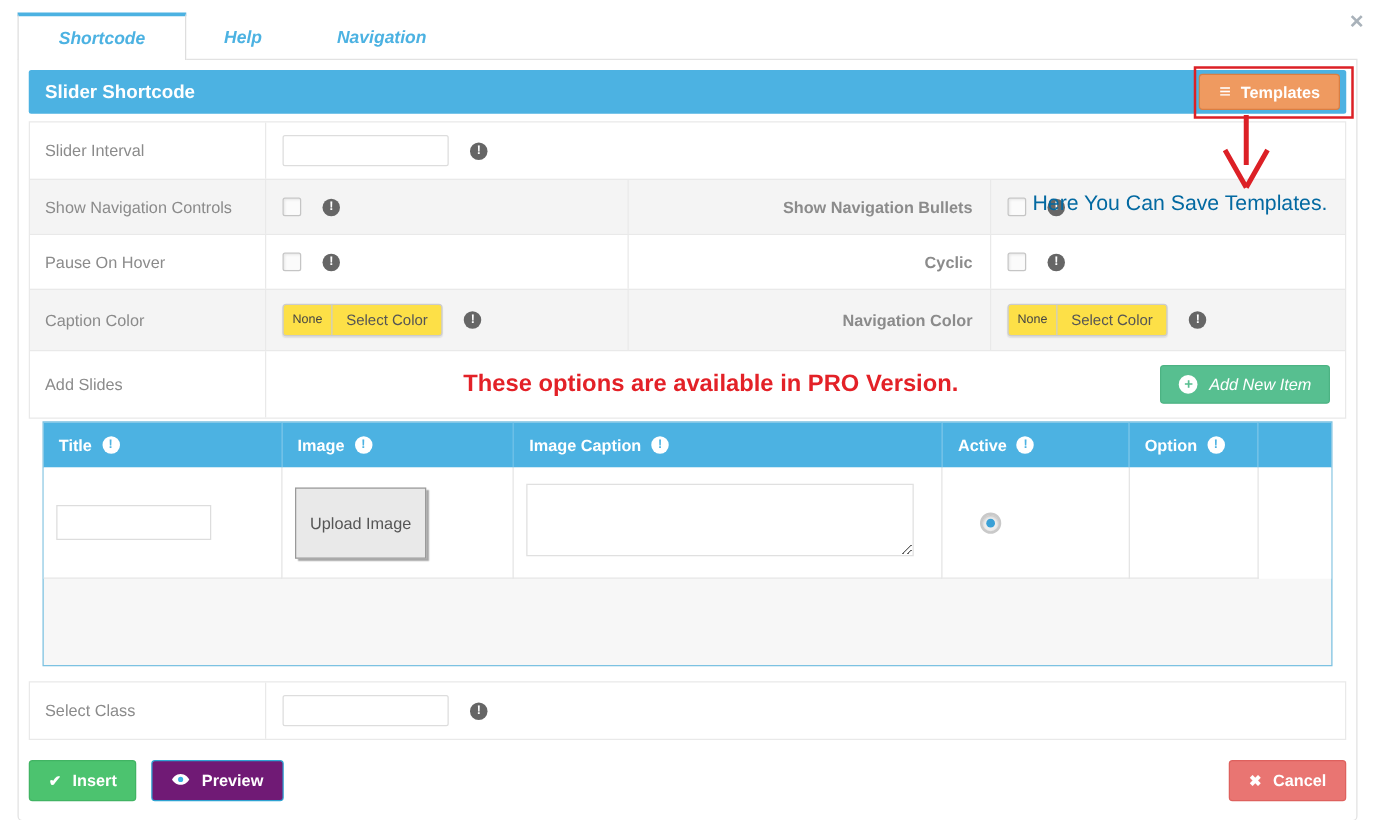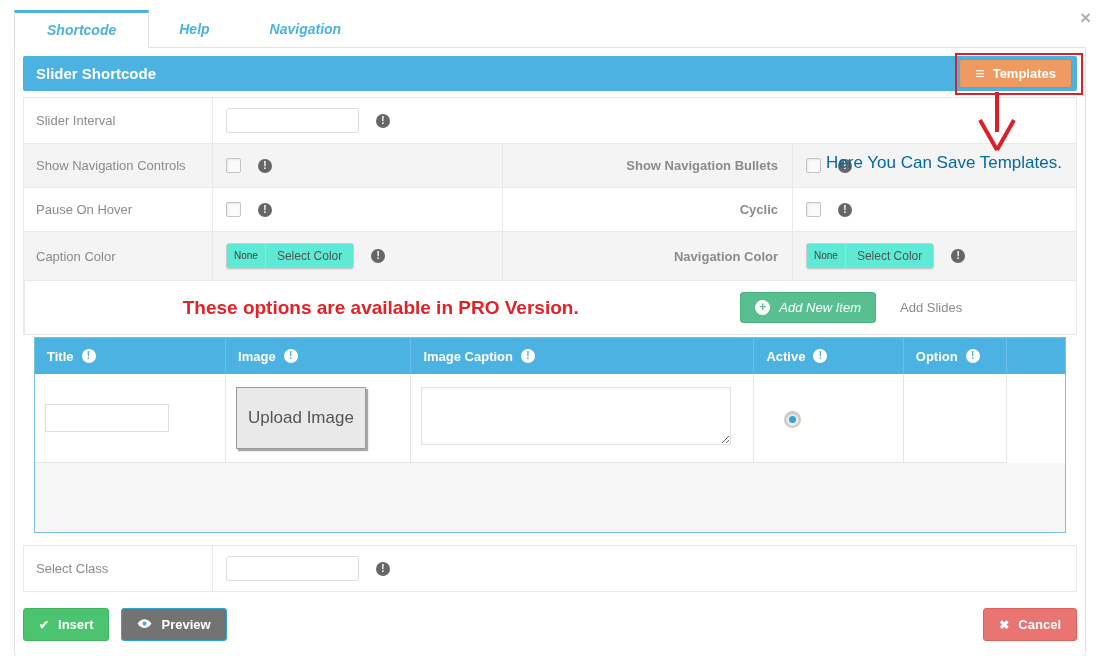--- a/index.html
+++ b/index.html
@@ -34,21 +34,21 @@
   .lab2{width:290px;justify-content:flex-end;padding-right:14px;color:#8b8b8b;font-size:13px;
     border-left:1px solid #e9e9e9;font-weight:bold;}
   .ctl{border-left:1px solid #e9e9e9;padding-left:13px;gap:17px;}
   .ctl.w1{width:290px;} .ctl.grow{flex:1;}
   input.txt{width:133px;height:25px;border:1px solid #ddd;border-radius:2px;box-sizing:border-box;
     outline:none;}
   .info{display:inline-block;min-width:14px;height:14px;border-radius:50%;background:#666;color:#fff;
     font-size:10px;font-weight:bold;text-align:center;line-height:14px;flex:none;}
   .cb{display:inline-block;width:13px;height:13px;border:1px solid #c5c5c5;background:#fbfbfb;
     border-radius:2px;box-shadow:inset 1px 1px 2px rgba(0,0,0,.08);flex:none;cursor:pointer;}
-  .colorgrp{display:inline-flex;border:1px solid #ccc;border-radius:3px;background:#5eead4;
+  .colorgrp{display:inline-flex;border:1px solid #ccc;border-radius:3px;background:#fde047;
     box-shadow:0 1px 1px rgba(0,0,0,.08);overflow:hidden;cursor:pointer;}
   .colorgrp .none{padding:6px 7px;font-size:10px;color:#444;border-right:1px solid #ccc;}
   .colorgrp .pick{padding:5px 11px;font-size:12px;color:#555;}
   .pro-text{flex:1;text-align:center;color:#e32127;font-size:19px;font-weight:bold;}
   .add-item-btn{margin:0 12px 0 0;background:#57bf90;border:1px solid #4cb383;border-radius:3px;
     color:#fff;font-size:13px;font-style:italic;padding:7px 14px;cursor:pointer;display:flex;
     align-items:center;gap:9px;font-family:"Liberation Sans",sans-serif;}
   .plus-ic{width:15px;height:15px;border-radius:50%;background:#fff;color:#57bf90;font-weight:bold;
     font-size:12px;line-height:15px;text-align:center;font-style:normal;}
   
@@ -61,34 +61,34 @@
   table.slides td{background:#fff;border-right:1px solid #e5e5e5;border-bottom:1px solid #e5e5e5;
     height:76px;padding:6px 10px;vertical-align:middle;}
   table.slides td.filler, table.slides th.filler{border:none;}
   table.slides td.filler{background:#fff;}
   .info-w{background:#fff;color:#4cb2e2;display:inline-block;min-width:14px;height:14px;
     border-radius:50%;font-size:10px;font-weight:bold;text-align:center;line-height:14px;
     margin-left:8px;}
   .th-flex{display:flex;align-items:center;}
   input.title-in{width:118px;height:24px;border:1px solid #ddd;outline:none;}
   .upload-btn{background:#e9e9e9;border:1px solid #9a9a9a;box-shadow:2px 2px 1px #a8a8a8;
-    color:#555;font-size:17px;padding:20px 11px;cursor:pointer;font-family:"Liberation Sans",sans-serif;}
+    color:#555;font-size:13px;padding:20px 11px;cursor:pointer;font-family:"Liberation Sans",sans-serif;}
   textarea.cap{width:96%;height:58px;border:1px solid #e0e0e0;box-sizing:border-box;outline:none;}
   .radio{width:13px;height:13px;border-radius:50%;border:2px solid #c9c9c9;background:#ededed;
     display:inline-flex;align-items:center;justify-content:center;margin-left:20px;cursor:pointer;
     box-shadow:inset 0 1px 2px rgba(0,0,0,.2);}
   .radio .dot{width:7px;height:7px;border-radius:50%;background:#3aa0d6;}
   
   .cc-row{border:1px solid #e9e9e9;display:flex;align-items:stretch;min-height:45px;margin-top:12px;}
   
   .footer{margin-top:16px;display:flex;align-items:center;gap:12px;}
   .btn{border:none;border-radius:3px;color:#fff;font-size:13px;font-weight:bold;padding:8px 15px;
     cursor:pointer;display:flex;align-items:center;gap:9px;font-family:"Liberation Sans",sans-serif;}
   .btn-insert{background:#4cc36f;border:1px solid #41b463;}
-  .btn-preview{background:#737373;border:1px solid #2ea3d2;}
+  .btn-preview{background:#701a75;border:1px solid #2ea3d2;}
   .btn-cancel{background:#e97572;border:1px solid #de615e;margin-left:auto;}
   .btn .ic{font-size:12px;line-height:1;}
   
   .ann-box{position:absolute;left:955px;top:53px;width:124px;height:38px;border:2px solid #dc2026;
     z-index:10;pointer-events:none;}
   .ann-arrow{position:absolute;left:975px;top:92px;z-index:10;pointer-events:none;}
   .ann-save{position:absolute;left:826px;top:153px;color:#0369a1;font-size:17px;font-weight:normal;
     z-index:11;white-space:nowrap;}
 </style>
 </head>
@@ -162,28 +162,28 @@
         <div class="cell ctl grow">
           <span class="colorgrp">
             <span class="none">None</span>
             <span class="pick">Select Color</span>
           </span>
           <span class="info">!</span>
         </div>
       </div>
 
       <div class="frow h53">
+        <div class="cell lab">Add Slides</div>
         <div class="cell ctl grow">
           <div class="pro-text">These options are available in PRO Version.</div>
           <button class="add-item-btn">
             <span class="plus-ic">+</span>
             <span>Add New Item</span>
           </button>
         </div>
-        <div class="cell lab">Add Slides</div>
       </div>
 
     </div>
 
     <div class="slides-wrap">
       <table class="slides">
         <colgroup>
           <col style="width:18.5%">
             <col style="width:18%">
             <col style="width:33.3%">

